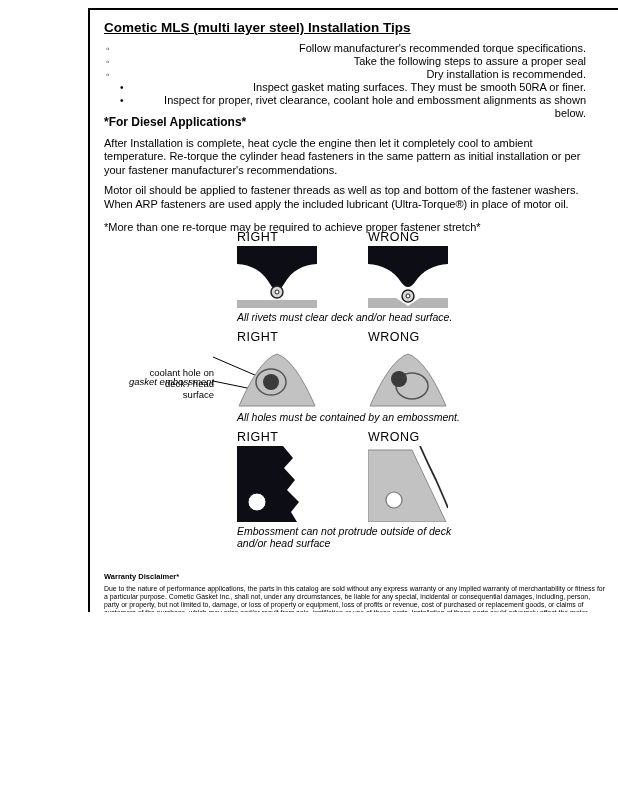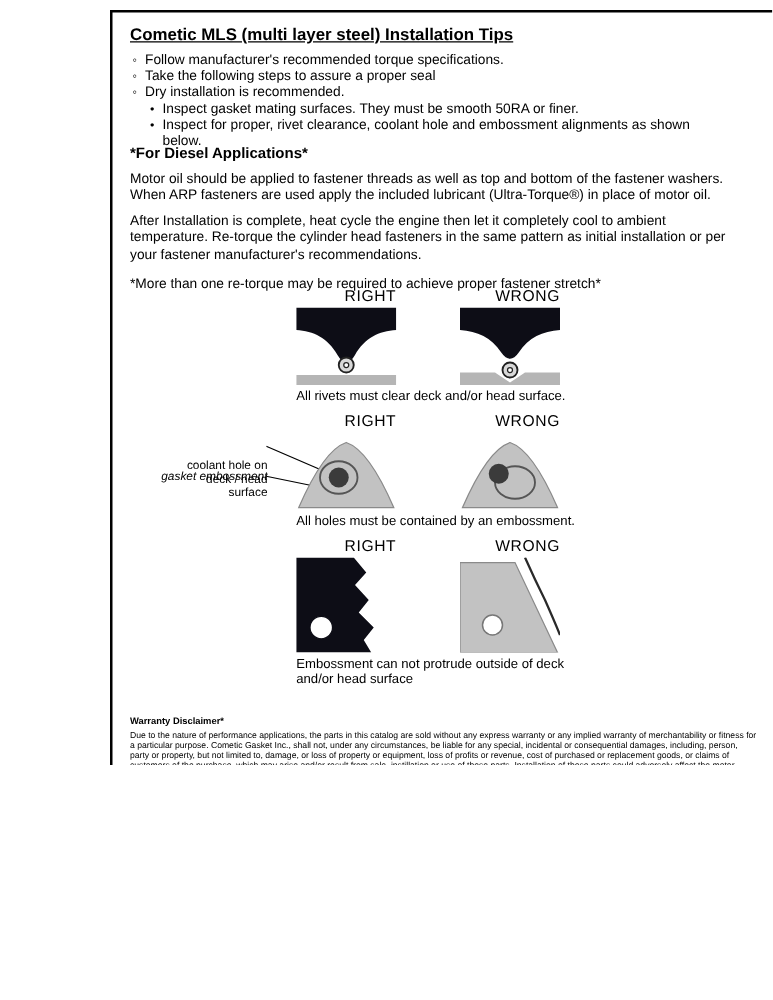--- a/index.html
+++ b/index.html
@@ -9,34 +9,34 @@
     font-family:"Liberation Sans", sans-serif; color:#000; overflow:hidden;
   }
   .frame {
     position:absolute; left:88px; top:8px; width:530px; height:792px;
     border-top:2px solid #000; border-left:2px solid #000;
   }
   .title {
     position:absolute; left:104px; top:20px;
     font-size:13.5px; font-weight:bold; text-decoration:underline;
   }
-  .tips { position:absolute; left:106px; top:42px; width:480px; font-size:11px; line-height:13px; }
+  .tips { position:absolute; left:106px; top:42px; width:480px; font-size:11px; line-height:13px;text-align:right; }
   .tip { padding-left:10px; position:relative; }
   .tip::before { content:"◦"; position:absolute; left:0; top:0; font-size:10px; }
   .subtip { padding-left:10px; margin-left:14px; position:relative; }
   .subtip::before { content:"•"; position:absolute; left:0; top:0; font-size:10px; }
   .diesel { position:absolute; left:104px; top:116px; width:492px; font-size:11px; line-height:13.5px; }
   .diesel-heading { font-size:12px; font-weight:bold; }
   .diesel p { margin-top:7px; }
   .diesel .note { margin-top:10px; }
   .diagrams { position:absolute; left:104px; top:230px; width:500px; height:322px; }
-  .dg-header { position:absolute; width:80px; text-align:right; font-size:12.5px; letter-spacing:0.5px; }
+  .dg-header { position:absolute; width:80px; text-align:left; font-size:12.5px; letter-spacing:0.5px; }
   .fig { position:absolute; width:80px; }
   .fig svg { display:block; width:80px; }
-  .caption { position:absolute; left:133px; font-size:10.5px; line-height:11.5px; white-space:pre-line; }
+  .caption { position:absolute; left:133px; font-size:10.5px; line-height:11.5px; white-space:pre-line;font-style:italic; }
   .dg-label { position:absolute; font-size:9.5px; line-height:11px; text-align:right; white-space:pre-line; }
   .warranty { position:absolute; left:104px; top:573px; width:502px; font-size:6.9px; line-height:8px; }
   .warranty-heading { font-size:7.5px; font-weight:bold; }
   .warranty p { margin-top:4px; }
   .footer { position:absolute; left:382px; top:760px; font-size:11.5px; }
   .col-l { left:133px; }
   .col-r { left:264px; }
 </style>
 </head>
 <body>
@@ -49,22 +49,22 @@
   <div class="tips">
     <div class="tip">Follow manufacturer's recommended torque specifications.</div>
     <div class="tip">Take the following steps to assure a proper seal</div>
     <div class="tip">Dry installation is recommended.</div>
     <div class="subtip">Inspect gasket mating surfaces.  They must be smooth 50RA or finer.</div>
     <div class="subtip">Inspect for proper, rivet clearance, coolant hole and embossment alignments as shown below.</div>
   </div>
 
   <div class="diesel">
     <div class="diesel-heading">*For Diesel Applications*</div>
+    <p>After Installation is complete, heat cycle the engine then let it completely cool to ambient temperature. Re-torque the cylinder head fasteners in the same pattern as initial installation or per your fastener manufacturer's recommendations.</p>
     <p>Motor oil should be applied to fastener threads as well as top and bottom of the fastener washers. When ARP fasteners are used apply the included lubricant (Ultra-Torque®) in place of motor oil.</p>
-    <p>After Installation is complete, heat cycle the engine then let it completely cool to ambient temperature. Re-torque the cylinder head fasteners in the same pattern as initial installation or per your fastener manufacturer's recommendations.</p>
     <p class="note">*More than one re-torque may be required to achieve proper fastener stretch*</p>
   </div>
 
   <div class="diagrams">
 
     <div class="dg-header col-l" style="top:0;">RIGHT</div>
     <div class="dg-header col-r" style="top:0;">WRONG</div>
 
     <div class="fig col-l" style="top:16px;">
       <svg viewBox="0 0 80 62" width="80" height="62">

